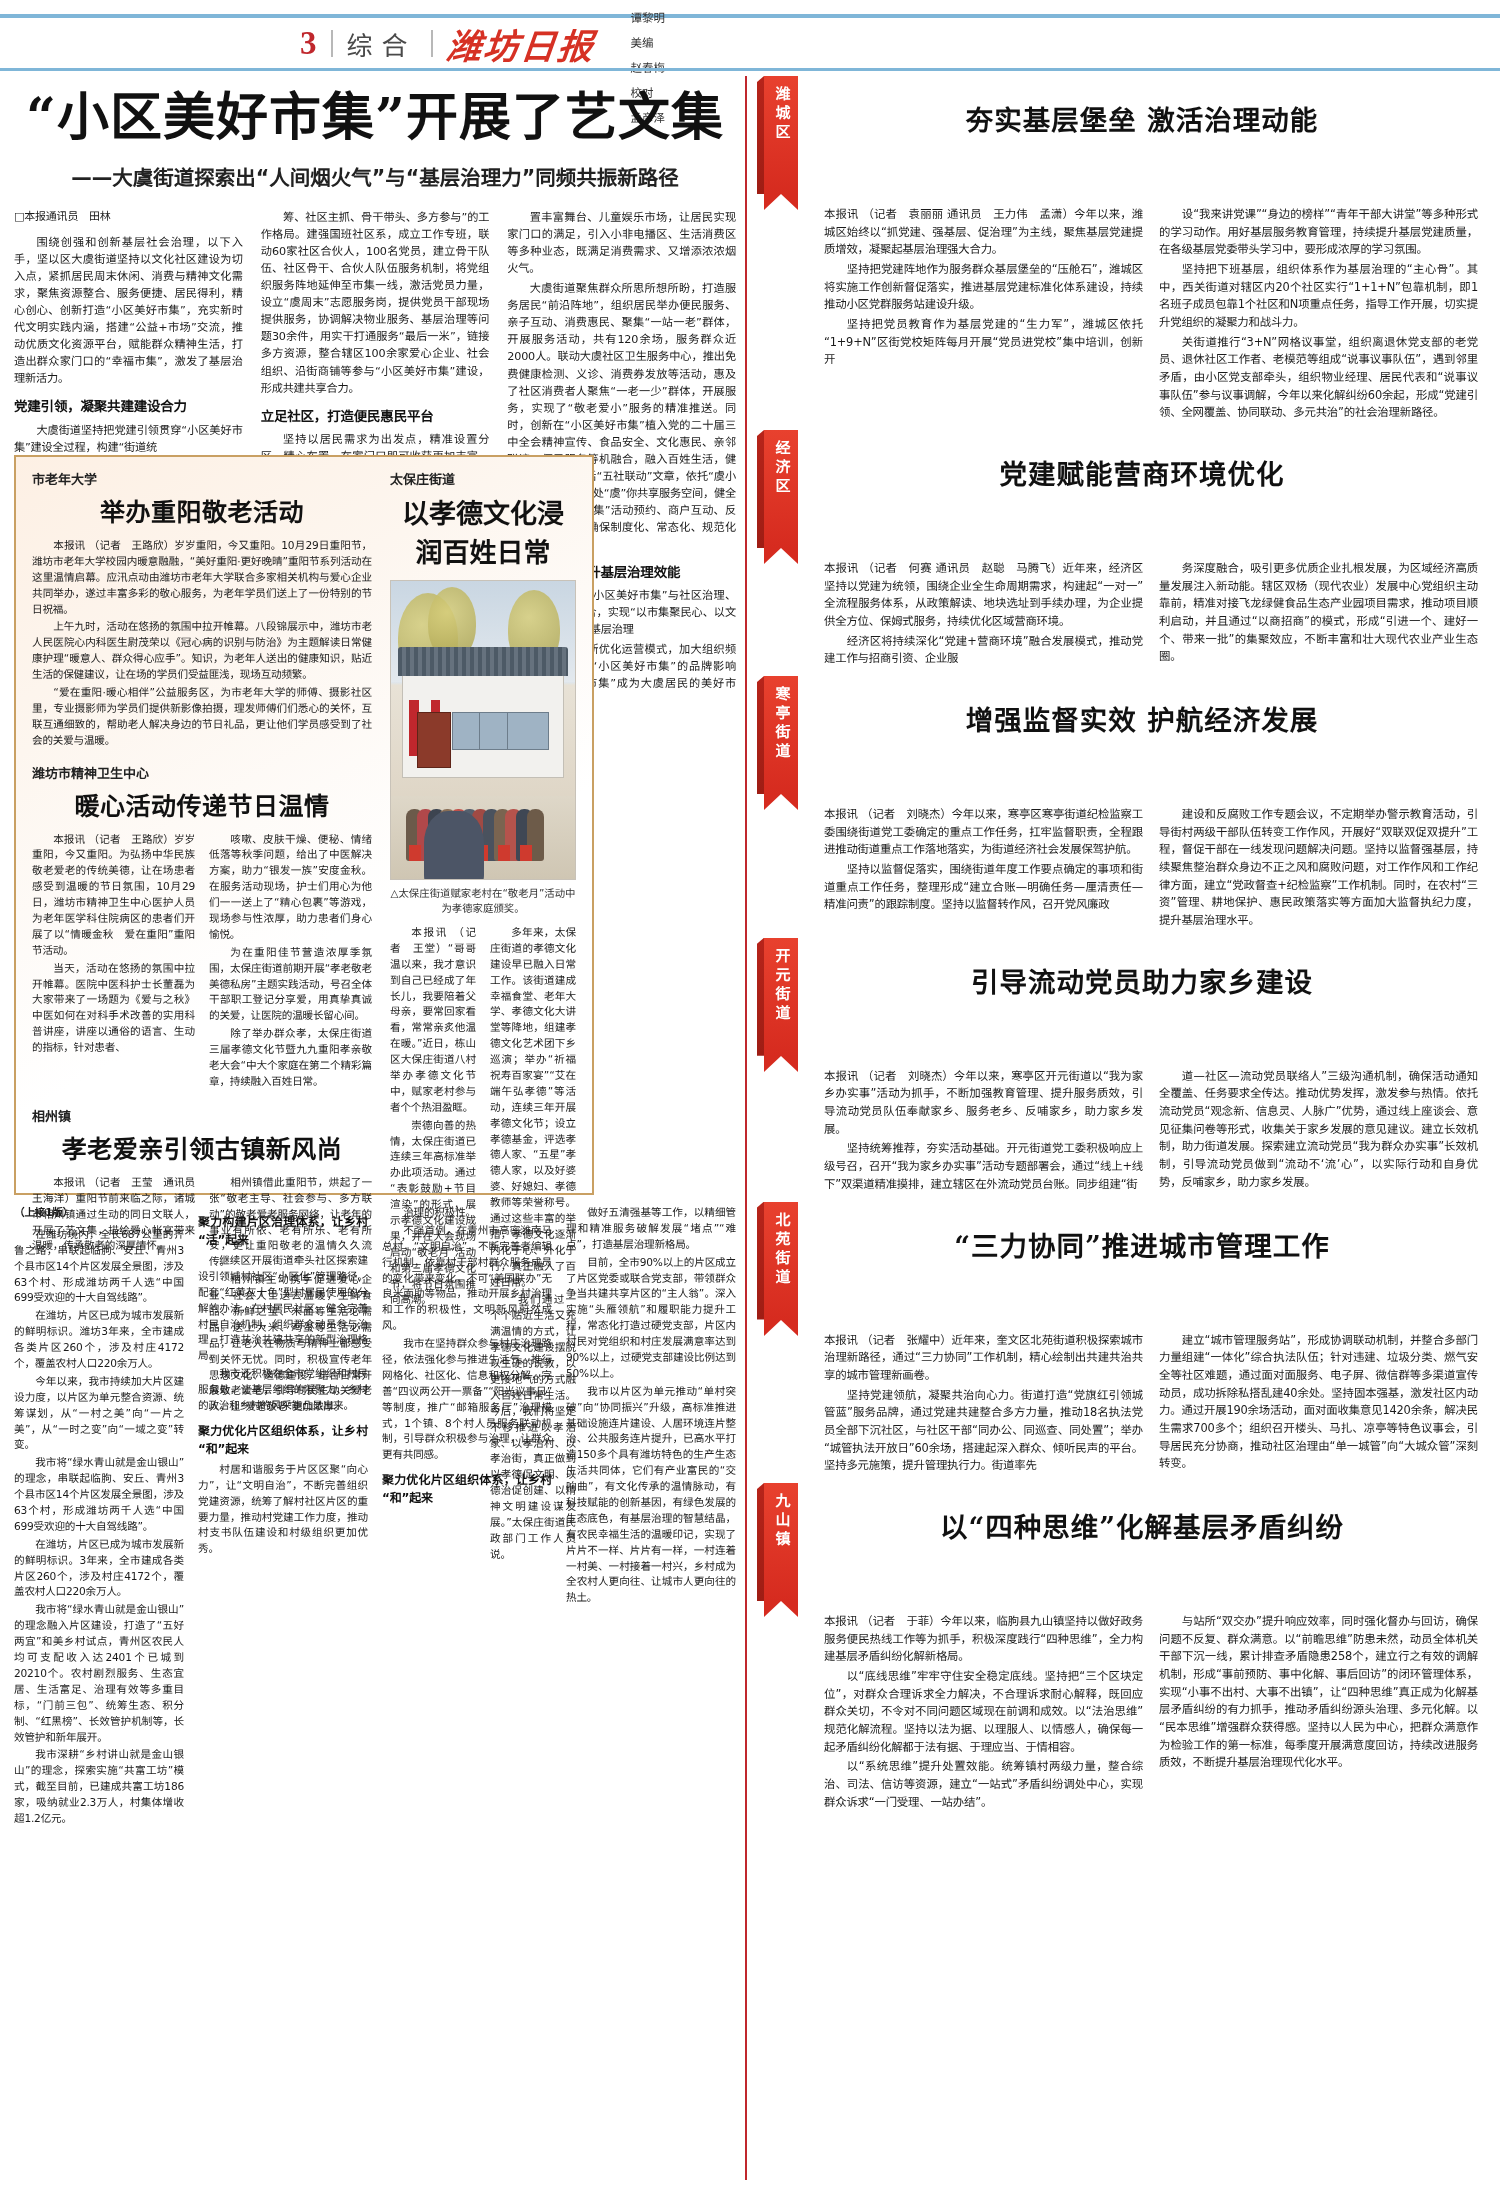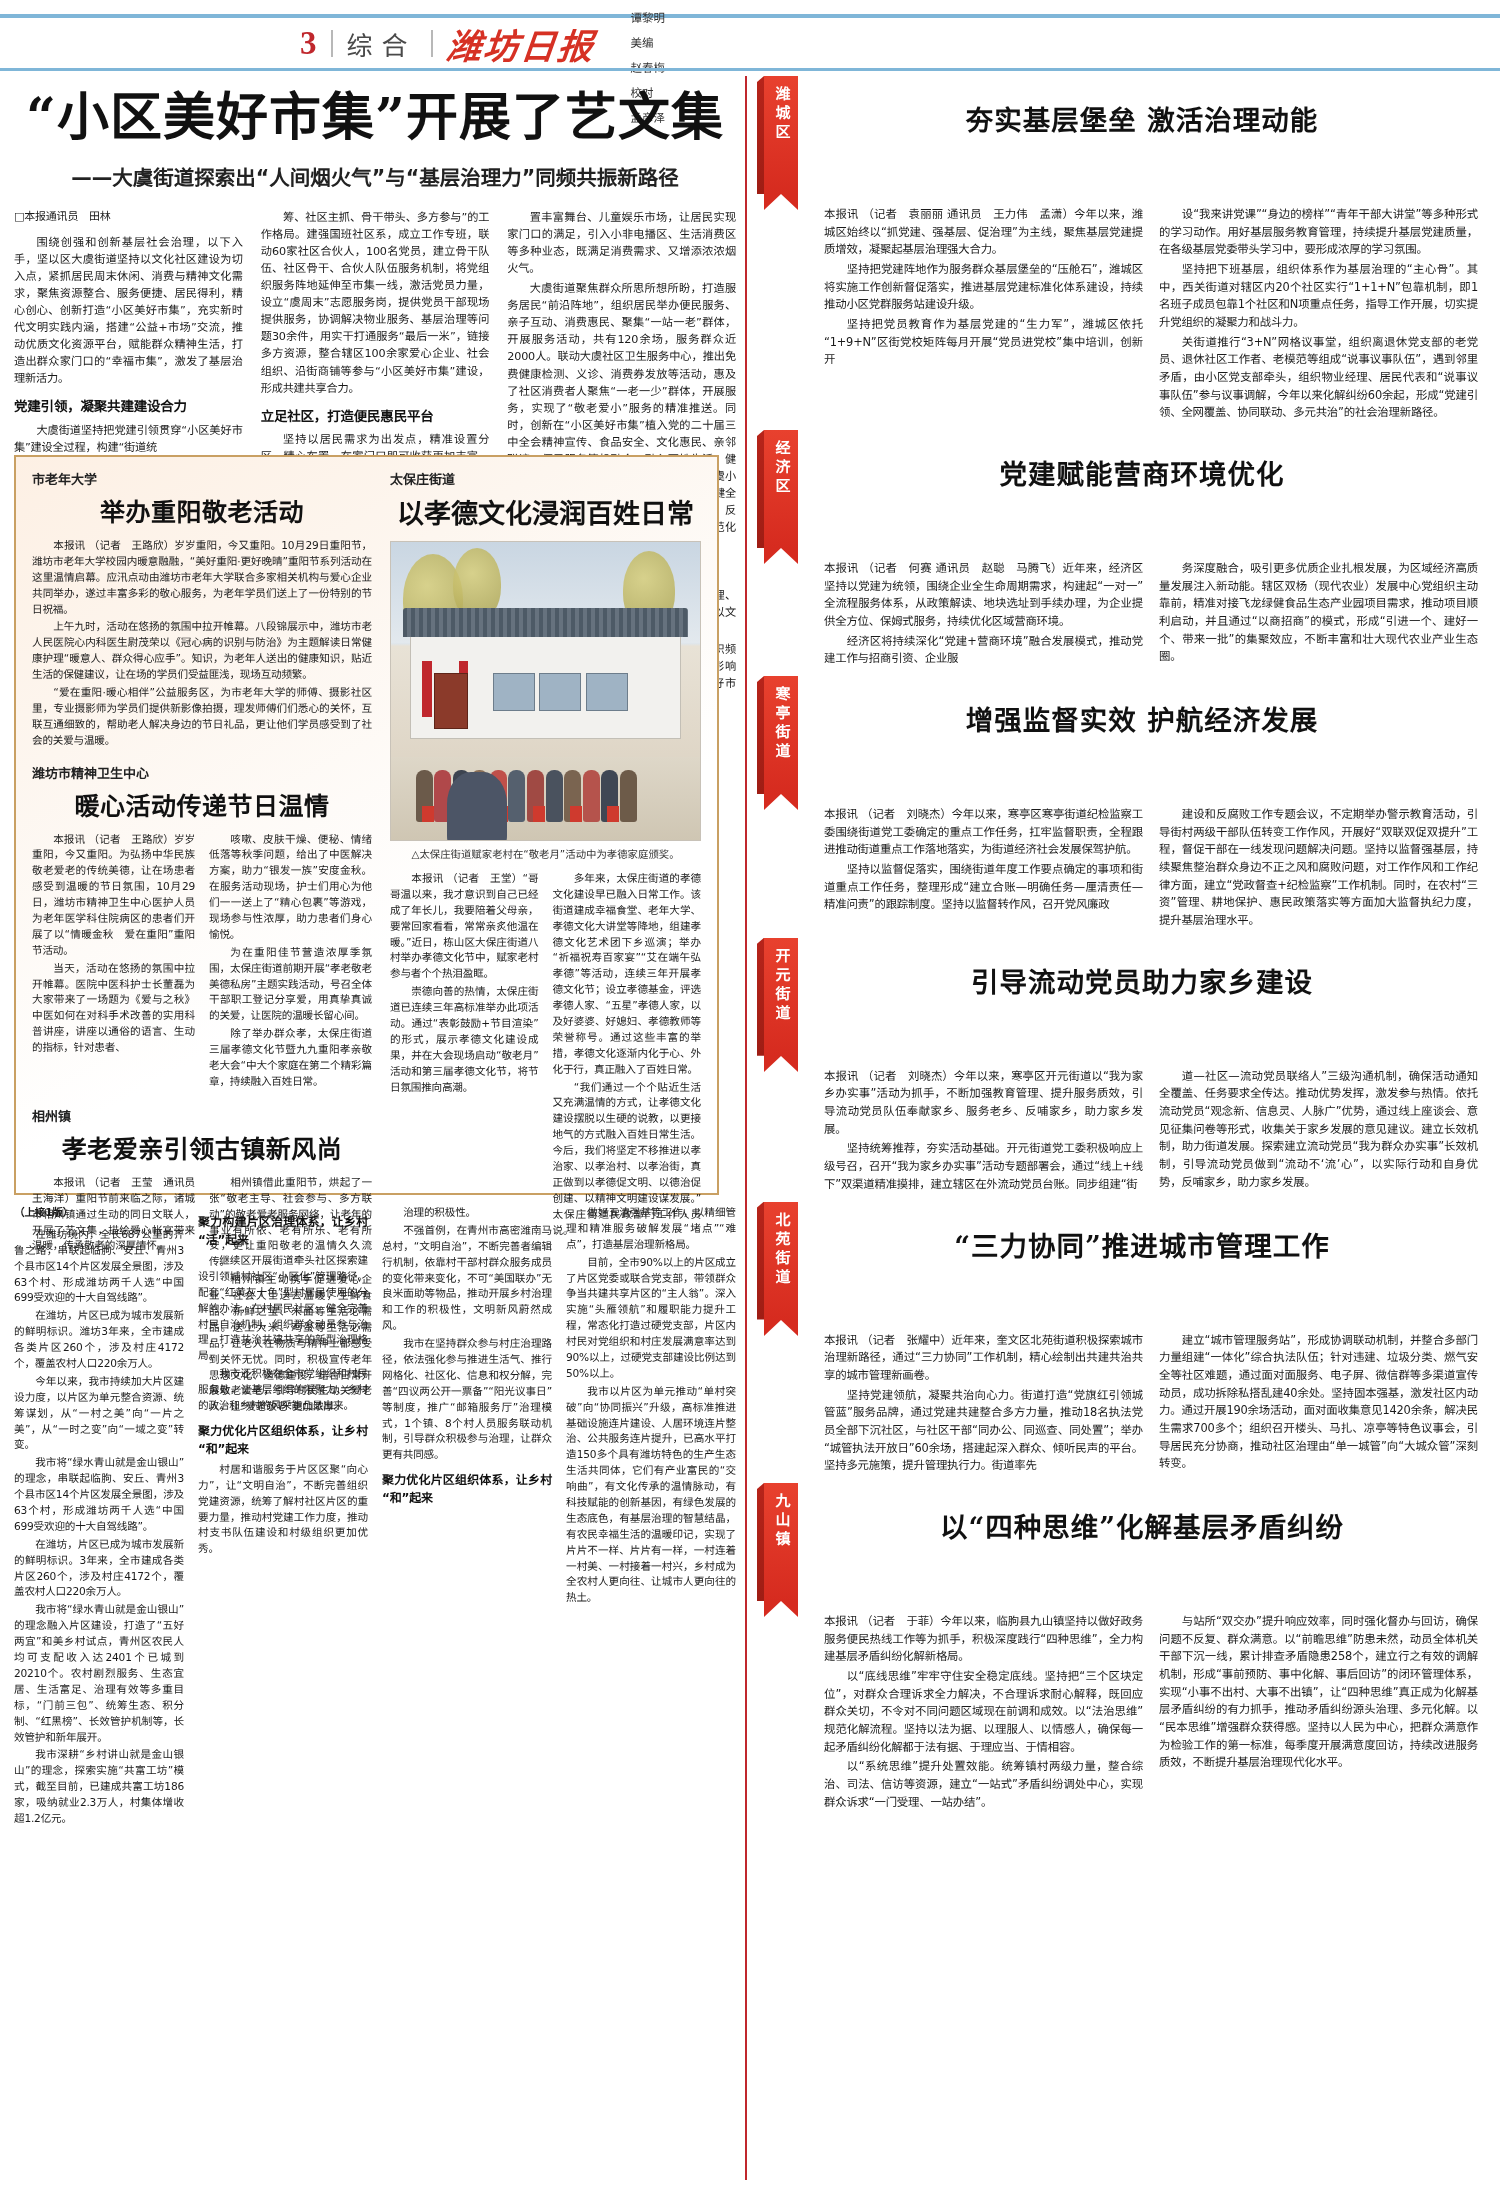--- a/index.html
+++ b/index.html
@@ -131,21 +131,21 @@
     font-weight: bold;
     font-size: 13.5px;
     color: #111;
     margin: 9px 0 5px 0 !important;
     letter-spacing: 0px;
   }
 
   
   .feature-box {
     position: absolute; left: 14px; top: 455px;
-    width: 705px; height: 740px;
+    width: 580px; height: 740px;
     border: 2px solid #c9a063;
     background: linear-gradient(150deg,#fdf0e4 0%, #fdf6ef 28%, #ffffff 62%);
     padding: 12px 16px 10px 16px;
   }
   .fb-grid {
     display: grid;
     grid-template-columns: 340px 1fr;
     column-gap: 18px;
     height: 100%;
   }

